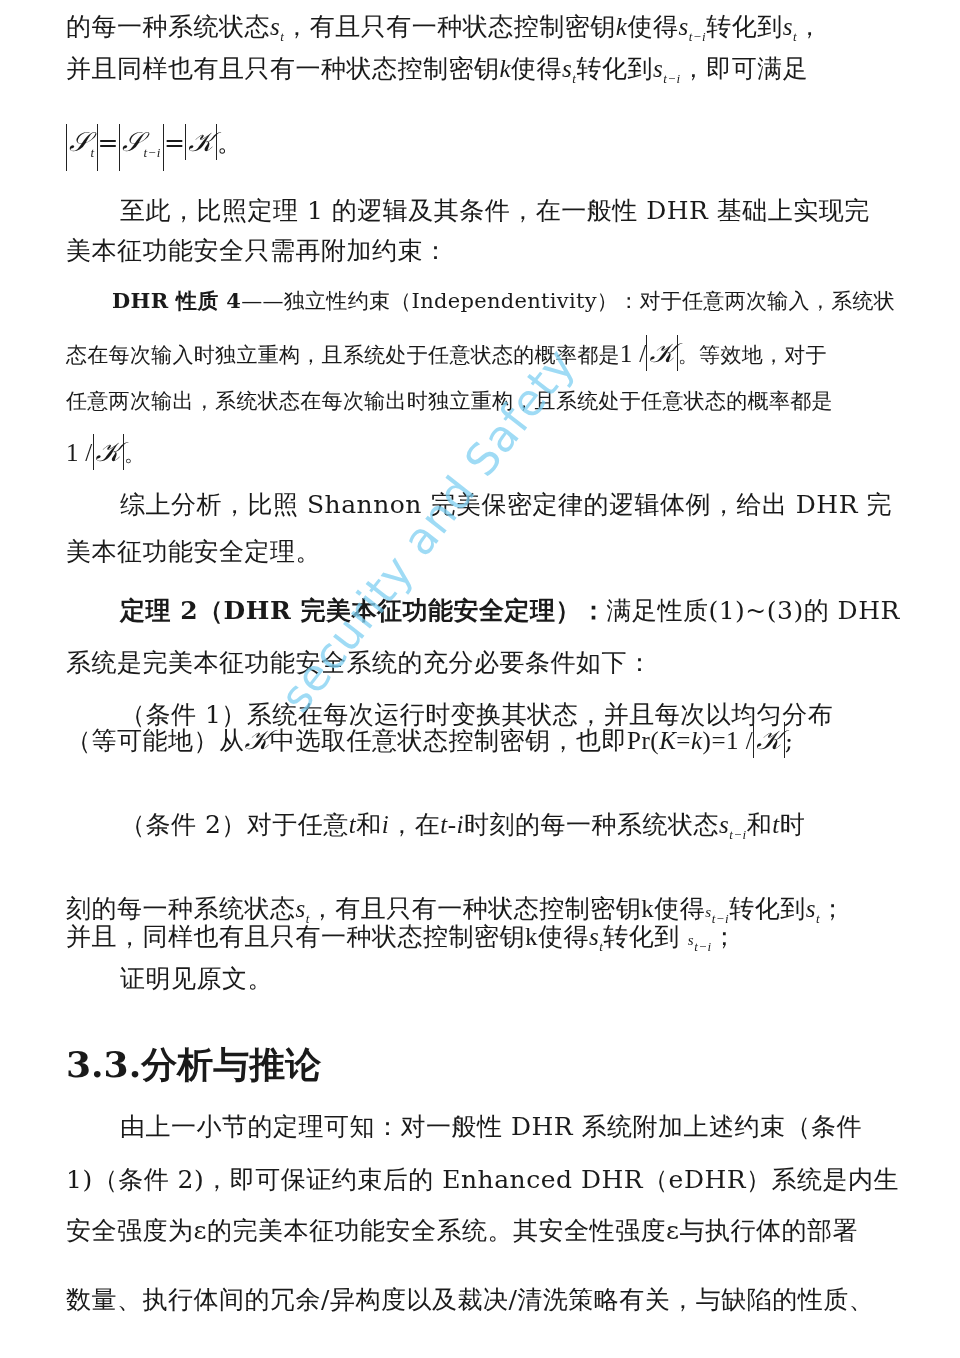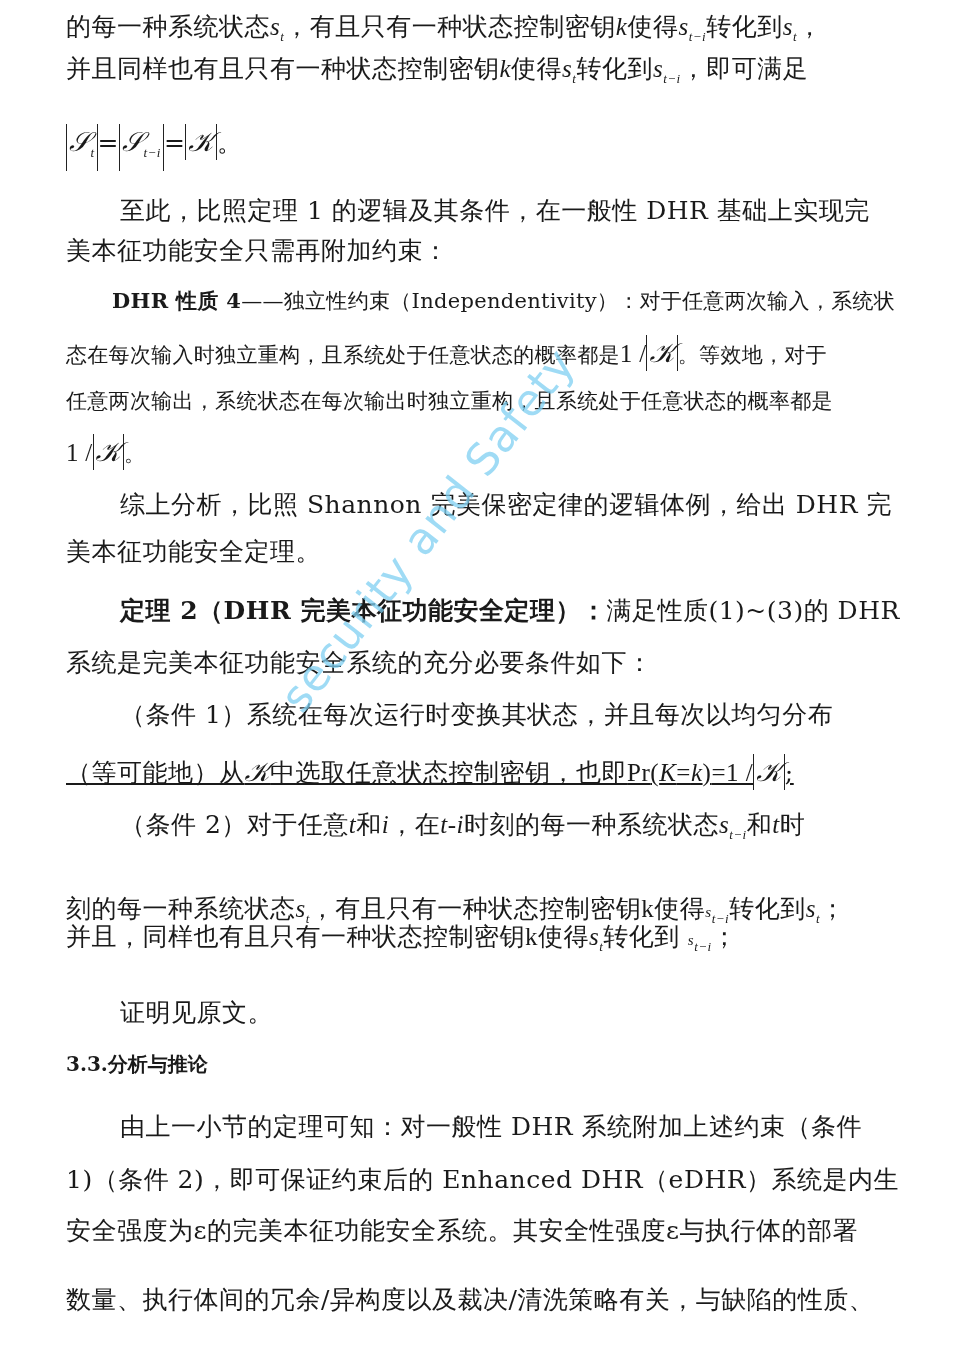--- a/index.html
+++ b/index.html
@@ -8,21 +8,21 @@
   .page { position: absolute; left: 66px; top: 0; width: 830px; }
   .line { position: absolute; left: 0; white-space: nowrap; font-size: 25px; line-height: 30px; letter-spacing: 0.5px; }
   .ind { left: 54px; }
   .small { font-size: 21px; letter-spacing: 0.3px; }
   .math { font-family: "Liberation Serif", "DejaVu Serif", serif; font-style: italic; }
   .rm { font-style: normal; }
   sub { font-size: 13px; vertical-align: -6px; font-style: italic; }
   .abs { border-left: 1.5px solid #222; border-right: 1.5px solid #222; padding: 0 2px; display: inline-block; line-height: 36px; }
   .cal { font-family: "Liberation Serif", serif; font-style: italic; font-size: 27px; }
   .bold { font-weight: bold; }
-  .heading { position: absolute; left: 0; font-size: 20px; font-weight: bold; line-height: 40px; white-space: nowrap; }
+  .heading { position: absolute; left: 0; font-size: 36px; font-weight: bold; line-height: 40px; white-space: nowrap; }
   .wm { position: absolute; left: 270px; top: 690px; font-family: "DejaVu Sans", sans-serif; font-size: 44px;
         color: #7fd0f2; opacity: 0.75; transform: rotate(-52deg); transform-origin: left top; white-space: nowrap;
         pointer-events: none; letter-spacing: 1px; }
 </style>
 </head>
 <body>
 
 <div class="page">
 
   <div class="line" style="top:12px;">
@@ -51,35 +51,35 @@
 
   <div class="line ind" style="top:490px;">综上分析，比照 Shannon 完美保密定律的逻辑体例，给出 DHR 完</div>
   <div class="line" style="top:515px;margin-top:22px;">美本征功能安全定理。</div>
 
   <div class="line ind" style="top:596px;">
     <span class="bold">定理 2（DHR 完美本征功能安全定理）：</span><span>满足性质(1)~(3)的 DHR</span>
   </div>
   <div class="line" style="top:648px;">系统是完美本征功能安全系统的充分必要条件如下：</div>
 
   <div class="line ind" style="top:700px;">（条件 1）系统在每次运行时变换其状态，并且每次以均匀分布</div>
-  <div class="line" style="top:754px;text-decoration:underline;">
+  <div class="line" style="top:722px;">
     <span>（等可能地）从</span><span class="cal">𝒦</span><span>中选取任意状态控制密钥，也即</span><span class="math rm">Pr</span><span class="math rm">(</span><span class="math">K</span><span class="math rm">=</span><span class="math">k</span><span class="math rm">)</span><span class="math rm">=</span><span class="math rm">1 /</span><span class="abs cal">𝒦</span><span>;</span>
   </div>
 
   <div class="line ind" style="top:810px;">
     <span>（条件 2）对于任意</span><span class="math">t</span><span>和</span><span class="math">i</span><span>，在</span><span class="math">t-i</span><span>时刻的每一种系统状态</span><span class="math"><span>s</span><sub>t−i</sub></span><span>和</span><span class="math">t</span><span>时</span>
   </div>
   <div class="line" style="top:866px;margin-top:28px;">
     <span>刻的每一种系统状态</span><span class="math"><span>s</span><sub>t</sub></span><span>，有且只有一种状态控制密钥</span><span class="math rm">k</span><span>使得</span><span class="math" style="font-size:15px;"><span>s</span><sub>t−i</sub></span><span>转化到</span><span class="math"><span>s</span><sub>t</sub></span><span>；</span>
   </div>
   <div class="line" style="top:922px;">
     <span>并且，同样也有且只有一种状态控制密钥</span><span class="math rm">k</span><span>使得</span><span class="math"><span>s</span><sub>t</sub></span><span>转化到</span><span class="math" style="font-size:15px;margin-left:8px;"><span>s</span><sub>t−i</sub></span><span>；</span>
   </div>
 
-  <div class="line ind" style="top:998px;">证明见原文。</div>
+  <div class="line ind" style="top:964px;">证明见原文。</div>
 
   <div class="heading" style="top:1044px;">3.3.分析与推论</div>
   <div class="line ind" style="top:1112px;">由上一小节的定理可知：对一般性 DHR 系统附加上述约束（条件</div>
   <div class="line" style="top:1165px;">1)（条件 2)，即可保证约束后的 Enhanced DHR（eDHR）系统是内生</div>
   <div class="line" style="top:1216px;">安全强度为ε的完美本征功能安全系统。其安全性强度ε与执行体的部署</div>
   <div class="line" style="top:1268px;margin-top:17px;">数量、执行体间的冗余/异构度以及裁决/清洗策略有关，与缺陷的性质、</div>
 </div>
 
 <div class="wm">security and Safety</div>
 

